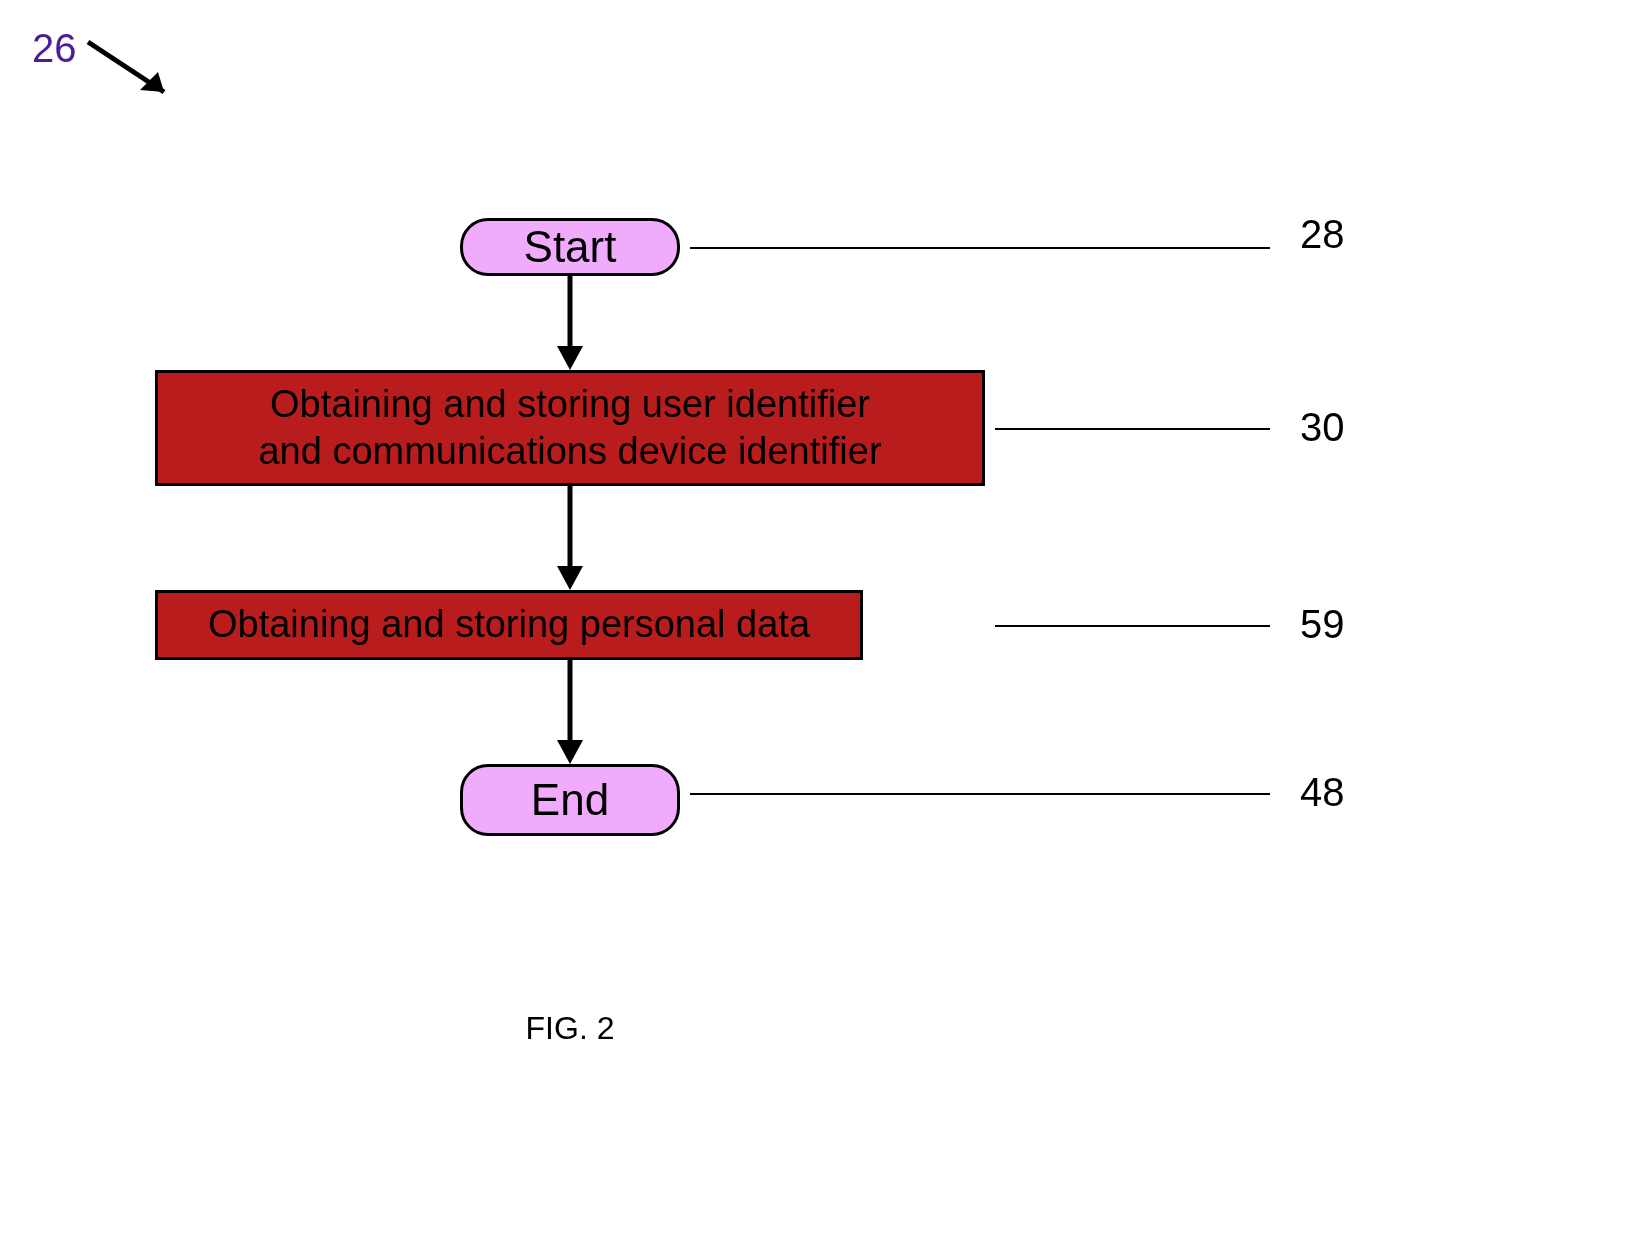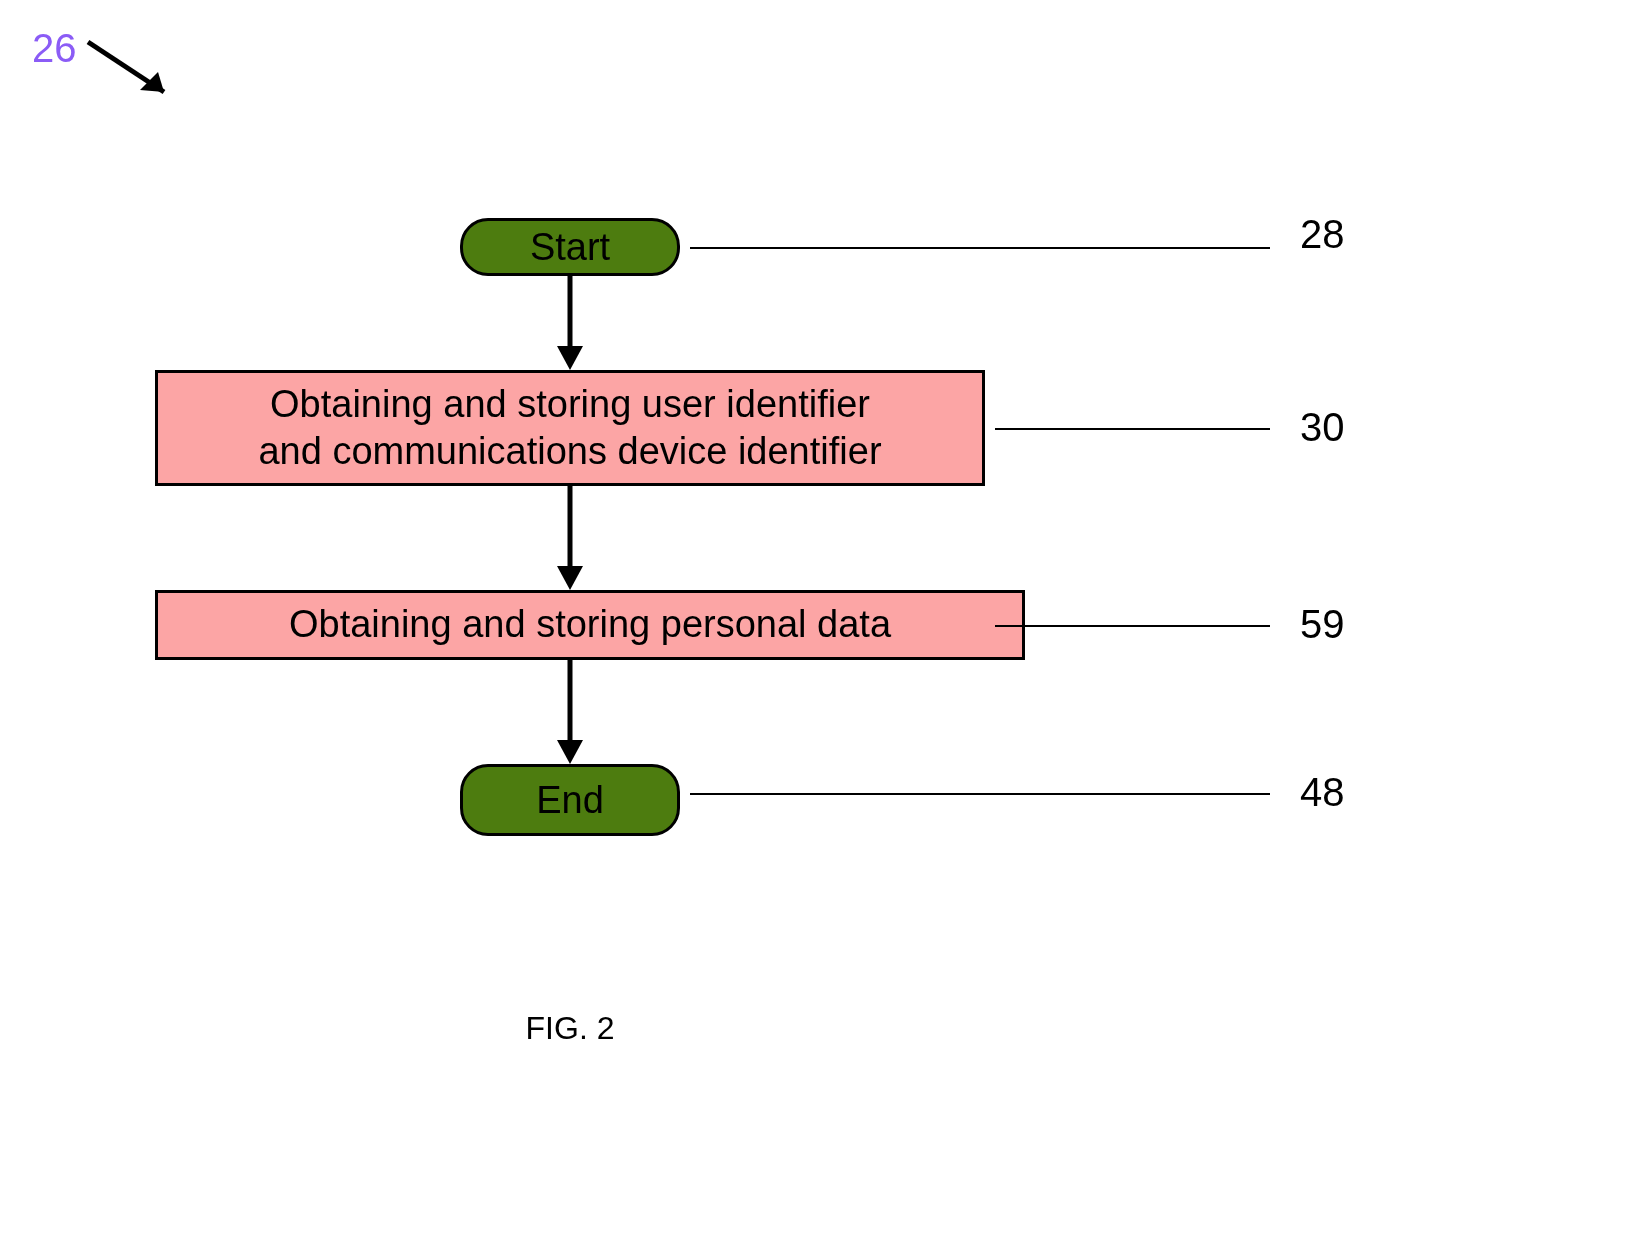--- a/index.html
+++ b/index.html
@@ -6,41 +6,41 @@
     body {
       background: white;
       font-family: Arial, Helvetica, sans-serif;
       width: 1641px;
       height: 1242px;
       position: relative;
     }
     .diagram-label {
       position: absolute;
       font-size: 40px;
-      color: #8b5cf6;
+      color: #4c1d95;
     }
     .terminal {
       position: absolute;
       border: 3px solid #000;
       border-radius: 28px;
       display: flex;
       align-items: center;
       justify-content: center;
-      font-size: 38px;
-      background: #4d7c0f;
+      font-size: 44px;
+      background: #f0abfc;
     }
     .process {
       position: absolute;
       border: 3px solid #000;
       display: flex;
       align-items: center;
       justify-content: center;
       font-size: 38px;
       text-align: center;
-      background: #fca5a5;
+      background: #b91c1c;
       padding: 8px 20px;
       line-height: 1.25;
     }
     .connector {
       position: absolute;
       width: 5px;
       background: #000;
       left: 50%;
       transform: translateX(-50%);
     }
@@ -87,21 +87,21 @@
 <div class="arrowhead" style="left:570px; top:346px;"></div>
 
 <div class="process" style="left:155px; top:370px; width:830px; height:116px; white-space:pre-line;">Obtaining and storing user identifier
 and communications device identifier</div>
 <div class="leader" style="left:995px; top:428px; width:275px;"></div>
 <div class="ref-num" style="left:1300px; top:405px;">30</div>
 
 <div class="connector" style="left:570px; top:486px; height:80px;"></div>
 <div class="arrowhead" style="left:570px; top:566px;"></div>
 
-<div class="process" style="left:155px; top:590px; width:870px; height:70px;">Obtaining and storing personal data</div>
+<div class="process" style="left:155px; top:590px; width:708px; height:70px;">Obtaining and storing personal data</div>
 <div class="leader" style="left:995px; top:625px; width:275px;"></div>
 <div class="ref-num" style="left:1300px; top:602px;">59</div>
 
 <div class="connector" style="left:570px; top:660px; height:80px;"></div>
 <div class="arrowhead" style="left:570px; top:740px;"></div>
 
 <div class="terminal" style="left:460px; top:764px; width:220px; height:72px;">End</div>
 <div class="leader" style="left:690px; top:793px; width:580px;"></div>
 <div class="ref-num" style="left:1300px; top:770px;">48</div>
 

